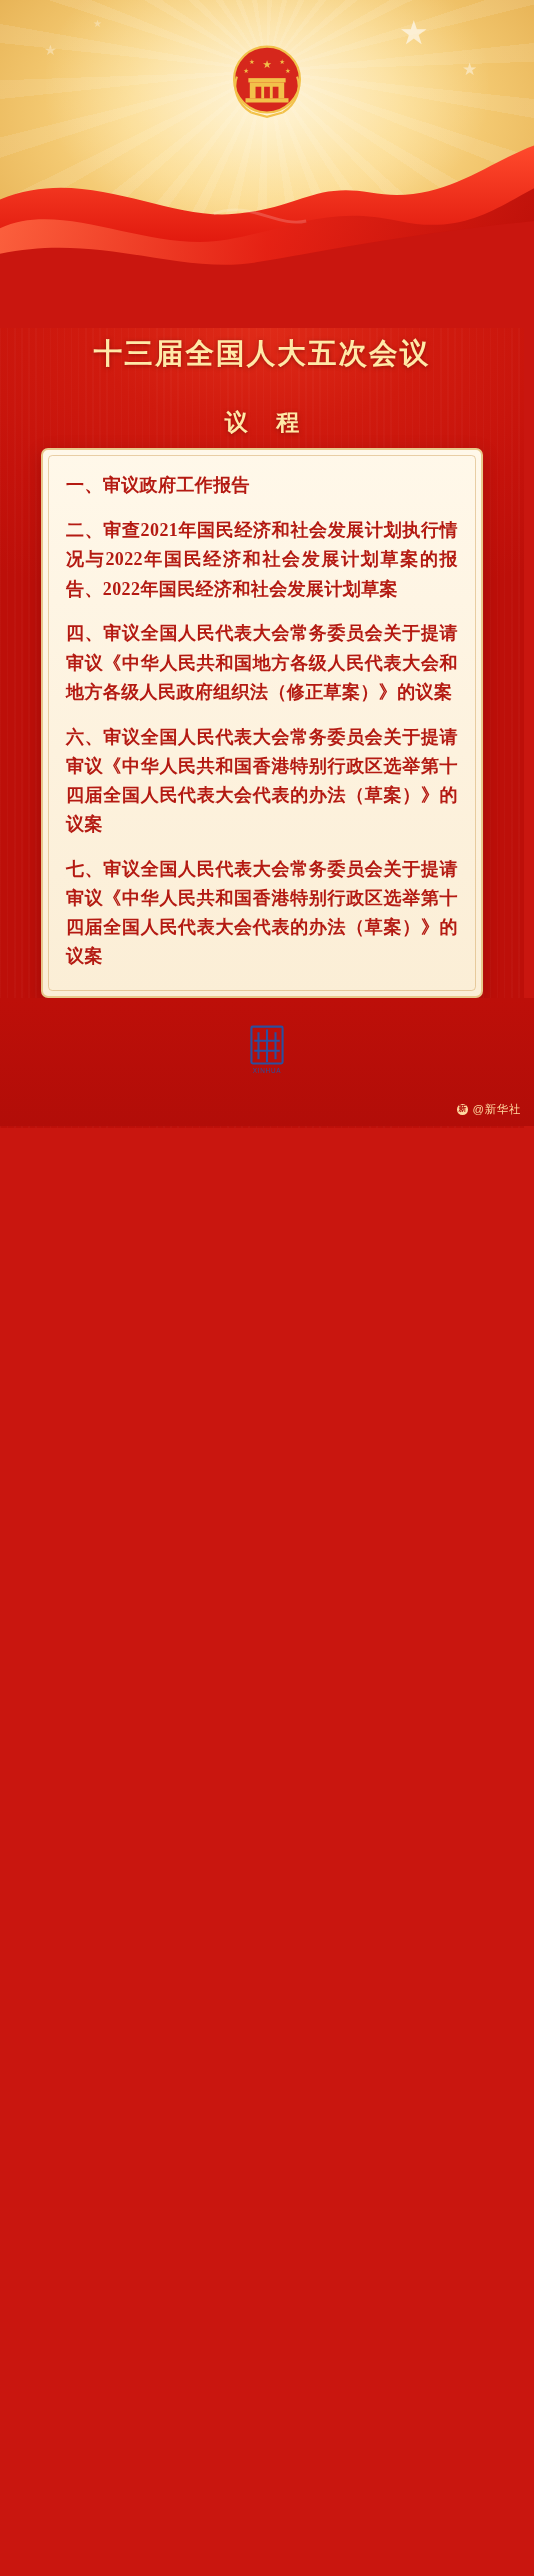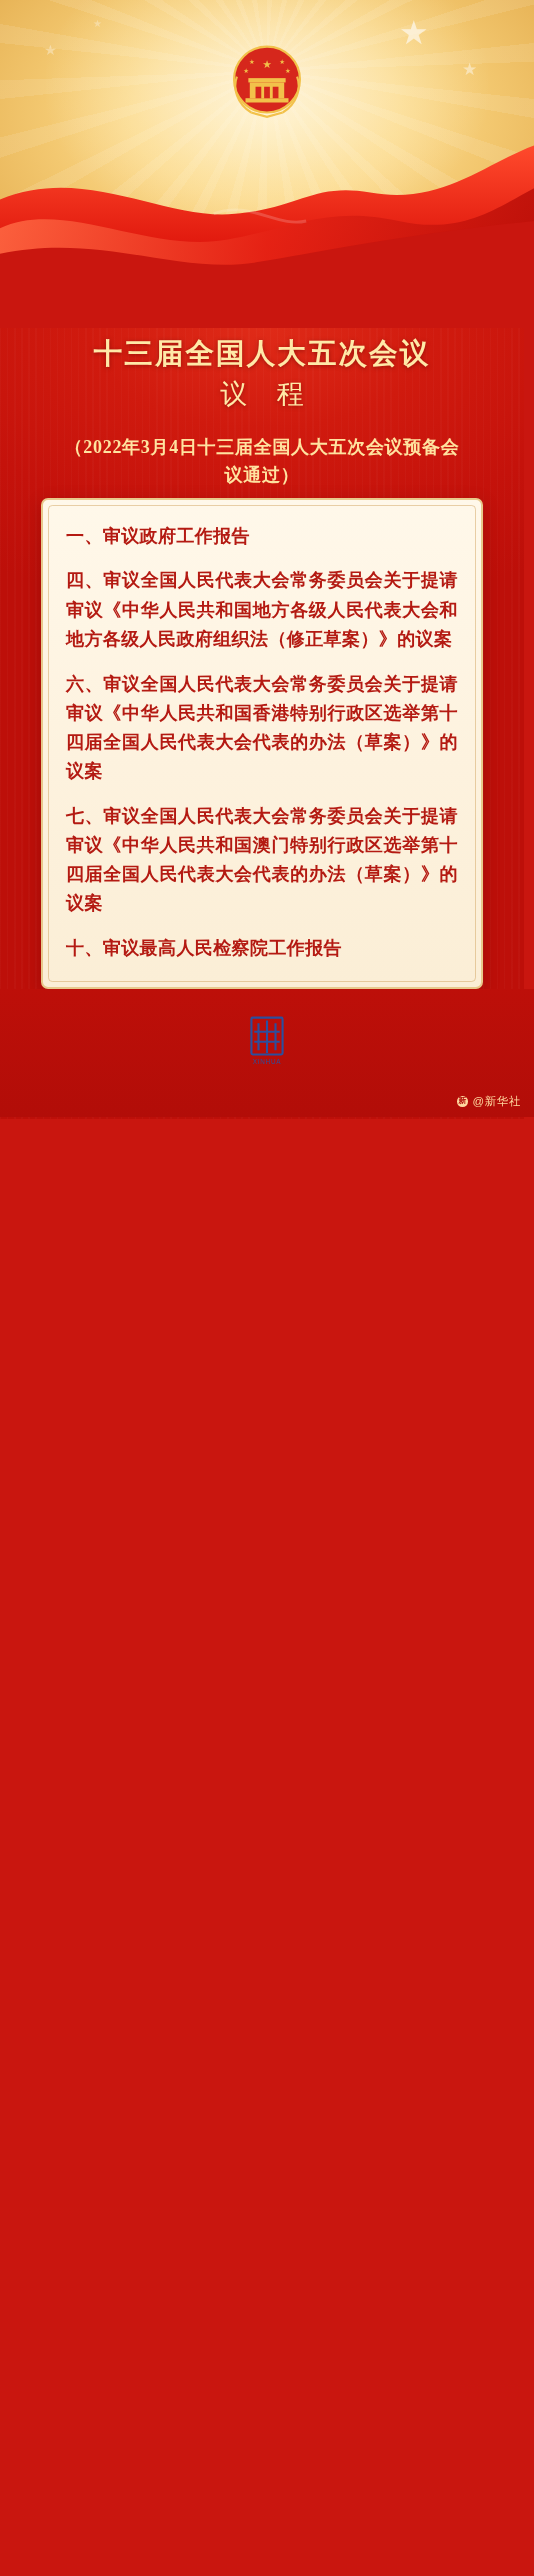--- a/index.html
+++ b/index.html
@@ -104,27 +104,28 @@
   .main-title {
     font-size: 28.5px;
     font-weight: bold;
     color: #ffe9a8;
     letter-spacing: 2.1px;
     text-shadow: 0 1.4px 4.3px rgba(90,0,0,0.5);
     line-height: 1.35;
     font-family: "Liberation Serif", "DejaVu Serif", serif;
   }
   .sub-title {
-    font-size: 27px;
-    font-weight: normal;
+    font-size: 23px;
+    font-weight: bold;
     color: #ffe9a8;
     letter-spacing: 11.4px;
     text-shadow: 0 1.4px 4.3px rgba(90,0,0,0.5);
     line-height: 1.5;
     padding-left: 11.4px;
+    margin-top: 32px;
   }
   .note {
     margin: 18.5px auto 0;
     width: 399px;
     font-size: 18px;
     line-height: 1.6;
     color: #ffe3a0;
     letter-spacing: 0.7px;
     text-align: center;
     font-weight: bold;
@@ -258,30 +259,29 @@
     </svg>
   </div>
 </div>
 
 <div class="body-wrap">
   <div class="body-texture"></div>
 
   <div class="title-block">
     <div class="main-title">十三届全国人大五次会议</div>
     <div class="sub-title">议  程</div>
-    <div class="note">（2022年3月4日十三届全国人大五次会议预备会议通过）</div>
   </div>
 
   <div class="panel">
     <div class="panel-inner-line"></div>
     <div class="agenda-item">一、审议政府工作报告</div>
+    <div class="agenda-item">二、审查2021年国民经济和社会发展计划执行情况与2022年国民经济和社会发展计划草案的报告、2022年国民经济和社会发展计划草案</div>
     <div class="agenda-item">四、审议全国人民代表大会常务委员会关于提请审议《中华人民共和国地方各级人民代表大会和地方各级人民政府组织法（修正草案）》的议案</div>
     <div class="agenda-item">六、审议全国人民代表大会常务委员会关于提请审议《中华人民共和国香港特别行政区选举第十四届全国人民代表大会代表的办法（草案）》的议案</div>
-    <div class="agenda-item">七、审议全国人民代表大会常务委员会关于提请审议《中华人民共和国澳门特别行政区选举第十四届全国人民代表大会代表的办法（草案）》的议案</div>
-    <div class="agenda-item">十、审议最高人民检察院工作报告</div>
+    <div class="agenda-item">七、审议全国人民代表大会常务委员会关于提请审议《中华人民共和国香港特别行政区选举第十四届全国人民代表大会代表的办法（草案）》的议案</div>
   </div>
 
   <div class="footer">
     <div class="logo-mark">
       <svg viewBox="0 0 72 78" width="51" height="56">
         <rect x="14" y="6" width="44" height="52" rx="2" fill="none" stroke="#2b4f9e" stroke-width="3"></rect>
         <path d="M24 14 L24 52 M36 10 L36 56 M48 14 L48 52" stroke="#2b4f9e" stroke-width="3"></path>
         <path d="M18 26 L54 26 M18 40 L54 40" stroke="#2b4f9e" stroke-width="3"></path>
         <text x="36" y="72" font-size="9" text-anchor="middle" fill="#2b4f9e" font-family="Liberation Sans, sans-serif" letter-spacing="1">XINHUA</text>
       </svg>

